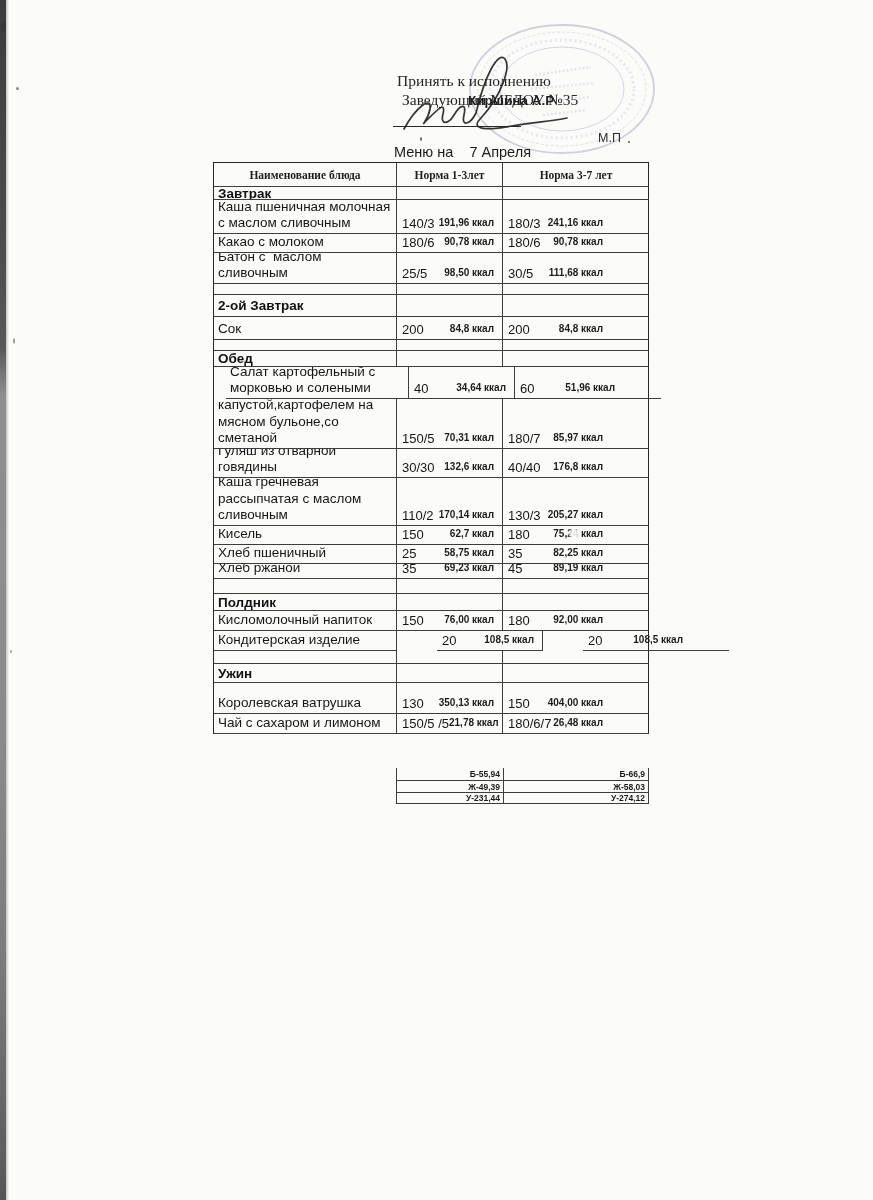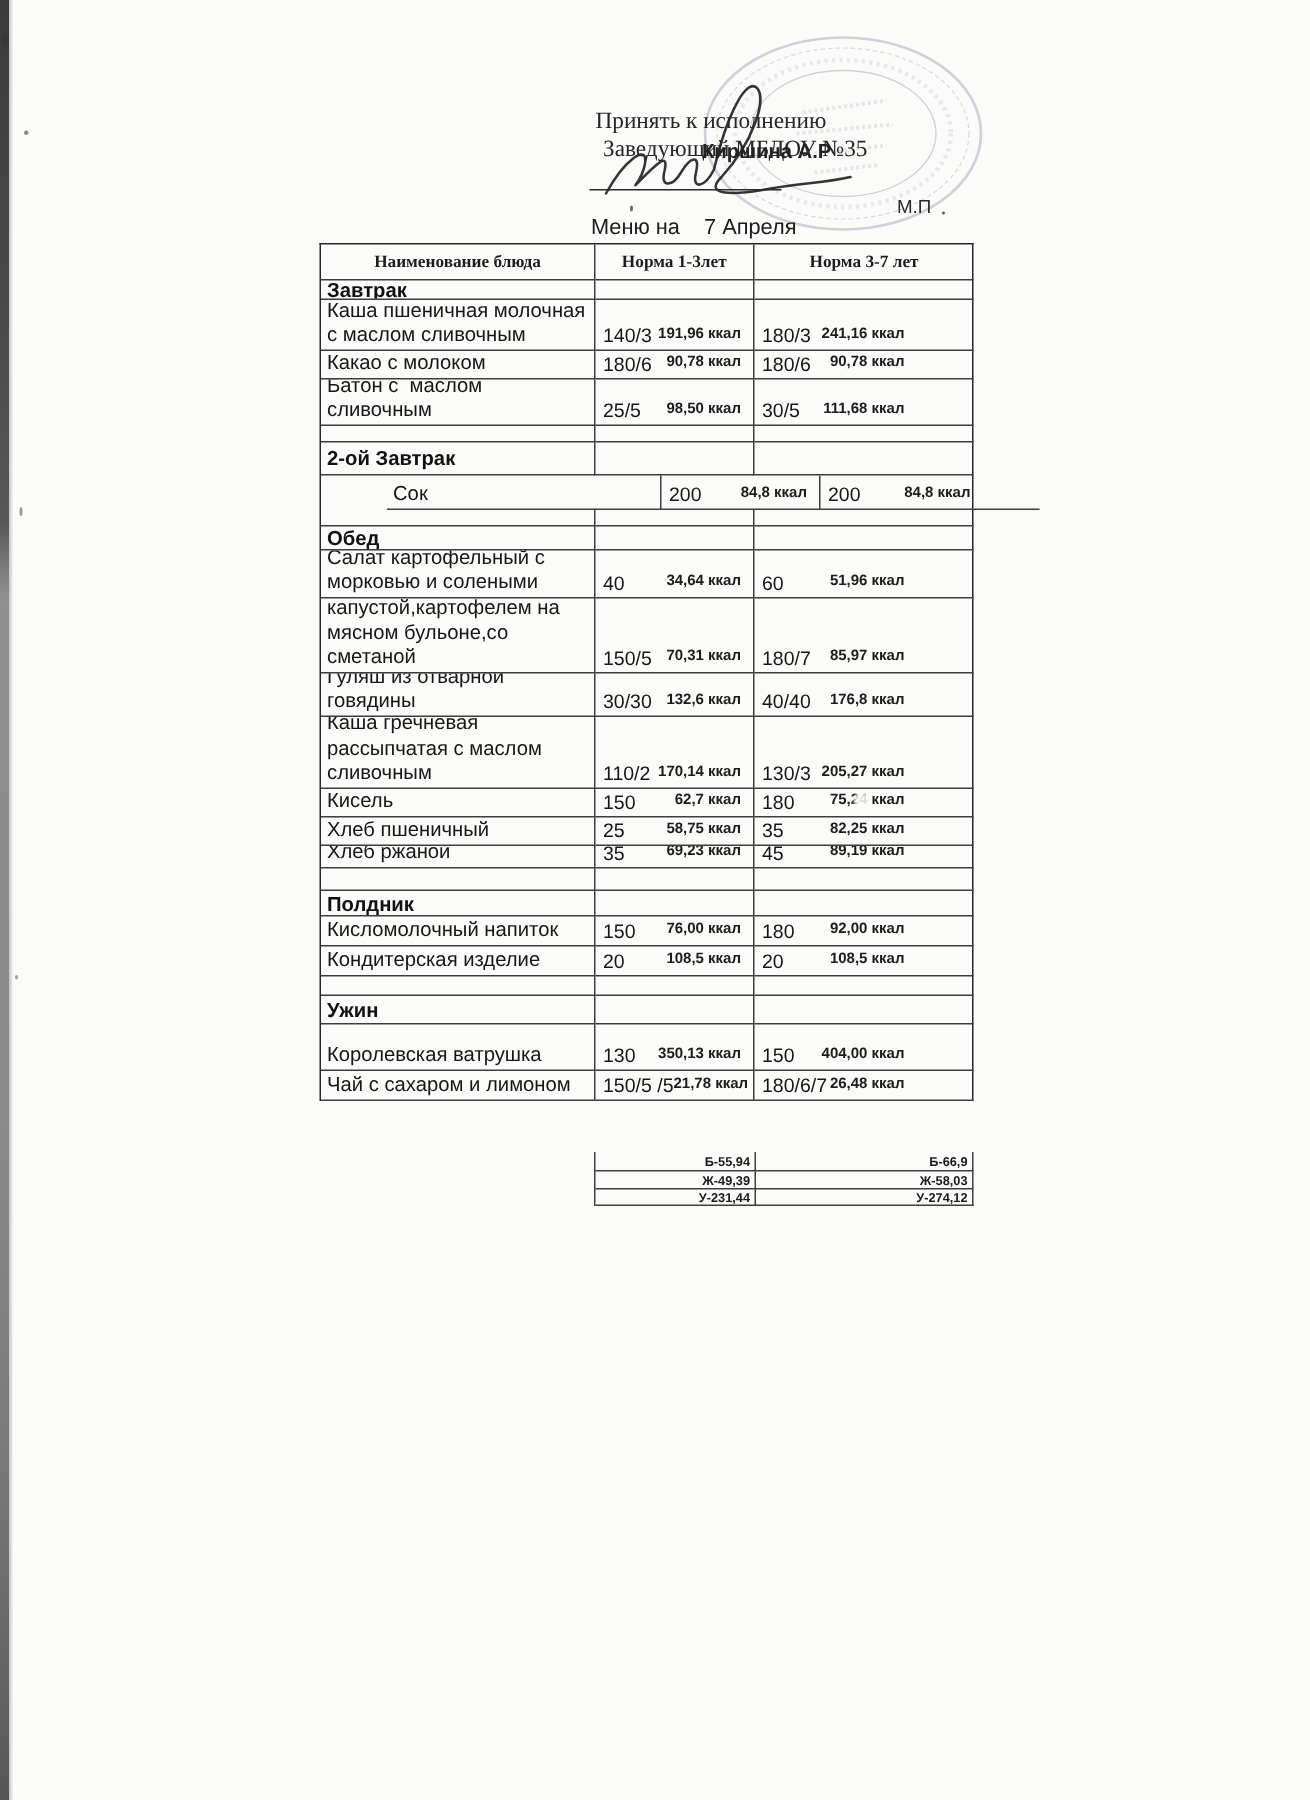--- a/index.html
+++ b/index.html
@@ -142,42 +142,42 @@
         <div class="trow" style="height: 11px;">
           <div class="cell namecell"></div>
           <div class="cell normcell n13"></div>
           <div class="cell normcell n37 lastcol"></div>
         </div>
         <div class="trow" style="height: 22px;">
           <div class="cell sectioncell">2-ой Завтрак</div>
           <div class="cell normcell n13"></div>
           <div class="cell normcell n37 lastcol"></div>
         </div>
-        <div class="trow" style="height: 23px; margin-left: 44px;">
+        <div class="trow" style="height: 23px;">
           <div class="cell namecell">Сок</div>
           <div class="cell normcell n13">
             <span class="wval">200</span>
             <span class="kval">84,8 ккал</span>
           </div>
           <div class="cell normcell n37 lastcol">
             <span class="wval">200</span>
             <span class="kval">84,8 ккал</span>
           </div>
         </div>
         <div class="trow" style="height: 11px;">
           <div class="cell namecell"></div>
           <div class="cell normcell n13"></div>
           <div class="cell normcell n37 lastcol"></div>
         </div>
         <div class="trow" style="height: 16px;">
           <div class="cell sectioncell">Обед</div>
           <div class="cell normcell n13"></div>
           <div class="cell normcell n37 lastcol"></div>
         </div>
-        <div class="trow" style="height: 32px;">
+        <div class="trow" style="height: 32px; margin-left: 12px;">
           <div class="cell namecell">Салат картофельный с морковью и солеными</div>
           <div class="cell normcell n13">
             <span class="wval">40</span>
             <span class="kval">34,64 ккал</span>
           </div>
           <div class="cell normcell n37 lastcol">
             <span class="wval">60</span>
             <span class="kval">51,96 ккал</span>
           </div>
         </div>
@@ -261,21 +261,21 @@
           <div class="cell namecell">Кисломолочный напиток</div>
           <div class="cell normcell n13">
             <span class="wval">150</span>
             <span class="kval">76,00 ккал</span>
           </div>
           <div class="cell normcell n37 lastcol">
             <span class="wval">180</span>
             <span class="kval">92,00 ккал</span>
           </div>
         </div>
-        <div class="trow" style="height: 20px;">
+        <div class="trow" style="height: 20px; gap: 40px;">
           <div class="cell namecell">Кондитерская изделие</div>
           <div class="cell normcell n13">
             <span class="wval">20</span>
             <span class="kval">108,5 ккал</span>
           </div>
           <div class="cell normcell n37 lastcol">
             <span class="wval">20</span>
             <span class="kval">108,5 ккал</span>
           </div>
         </div>

